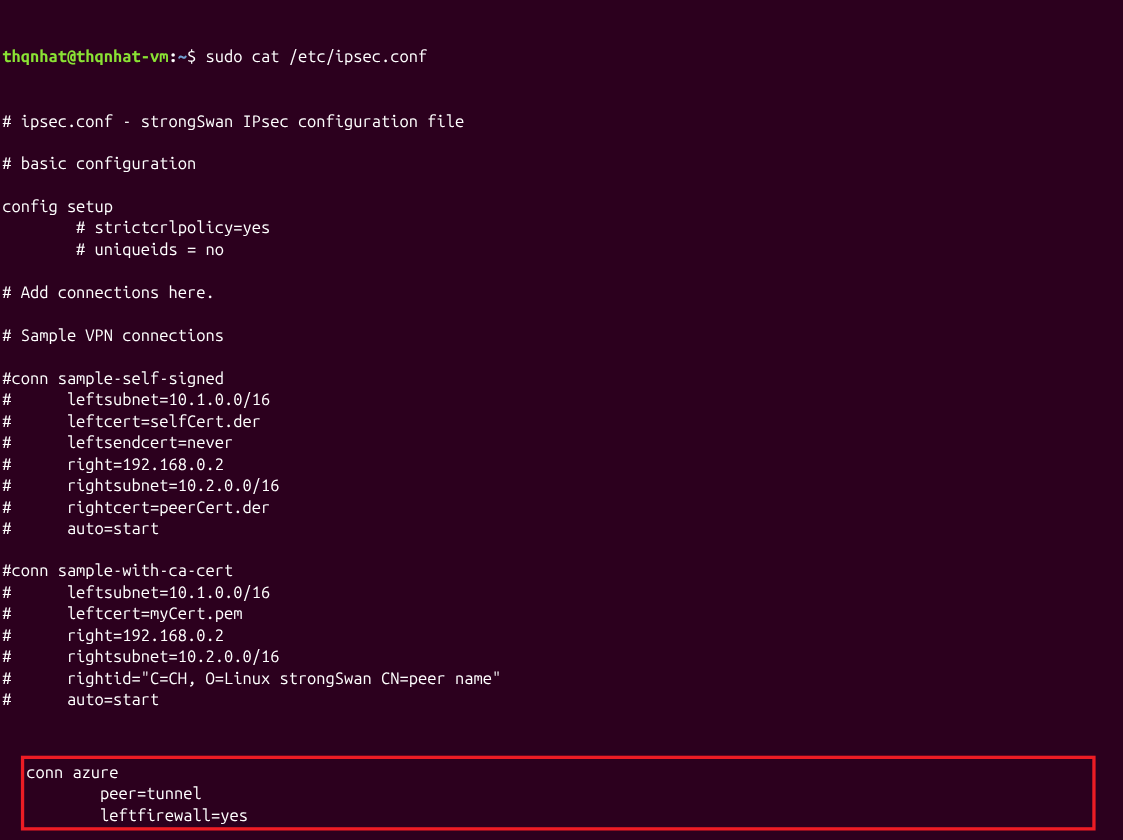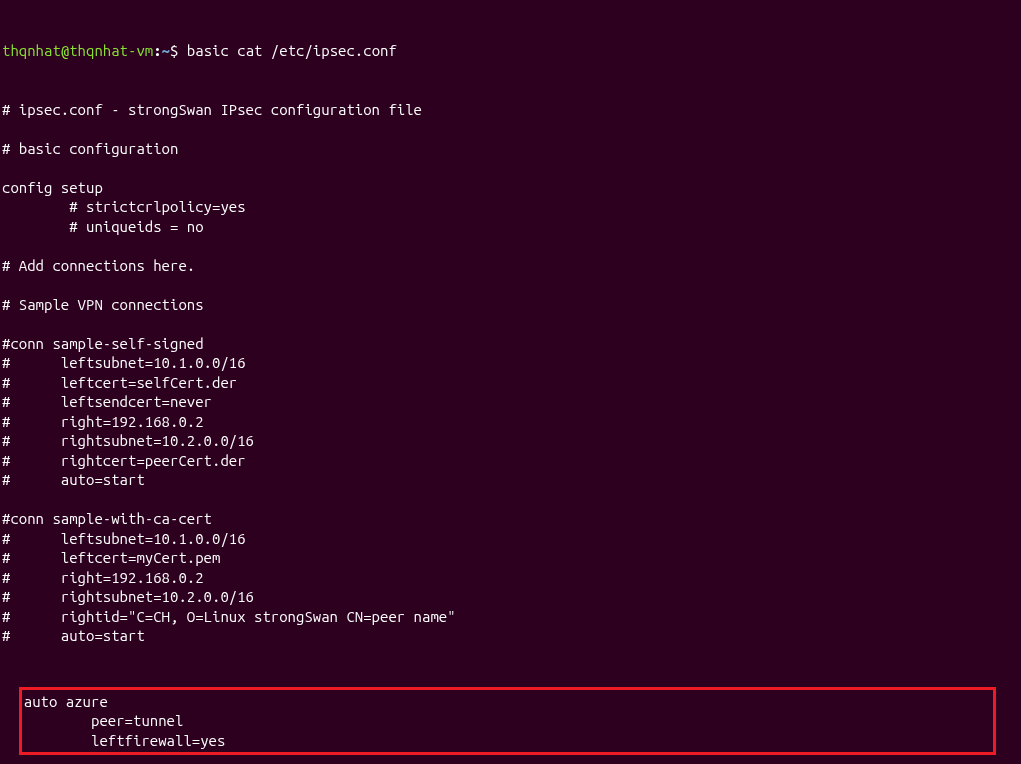--- a/index.html
+++ b/index.html
@@ -16,21 +16,21 @@
       padding: 2px;
       width: 1021px;
       height: 764px;
       overflow: hidden;
     }
     .terminal {
       white-space: pre;
     }
     .prompt-user {
       color: #8ae234;
-      font-weight: normal;
+      font-weight: bold;
       margin-top: 44px;
     }
     .prompt-colon {
       color: #ffffff;
       font-weight: bold;
     }
     .prompt-path {
       color: #729fcf;
       font-weight: bold;
     }
@@ -52,16 +52,16 @@
     }
     .line {
       display: block;
       min-height: 19px;
     }
   </style>
 </head>
 <body>
 
 <div class="terminal">
-  <div class="line"><span class="prompt-user">thqnhat@thqnhat-vm</span><span class="prompt-colon">:</span><span class="prompt-path">~</span><span class="prompt-dollar">$ </span><span class="command">basic cat /etc/ipsec.conf</span></div>
+  <div class="line"><span class="prompt-user">thqnhat@thqnhat-vm</span><span class="prompt-colon">:</span><span class="prompt-path">~</span><span class="prompt-dollar">$ </span><span class="command">sudo cat /etc/ipsec.conf</span></div>
   <div id="output-before"><span class="line output-line"># ipsec.conf - strongSwan IPsec configuration file</span><span class="line output-line"> </span><span class="line output-line"># basic configuration</span><span class="line output-line"> </span><span class="line output-line">config setup</span><span class="line output-line">        # strictcrlpolicy=yes</span><span class="line output-line">        # uniqueids = no</span><span class="line output-line"> </span><span class="line output-line"># Add connections here.</span><span class="line output-line"> </span><span class="line output-line"># Sample VPN connections</span><span class="line output-line"> </span><span class="line output-line">#conn sample-self-signed</span><span class="line output-line">#      leftsubnet=10.1.0.0/16</span><span class="line output-line">#      leftcert=selfCert.der</span><span class="line output-line">#      leftsendcert=never</span><span class="line output-line">#      right=192.168.0.2</span><span class="line output-line">#      rightsubnet=10.2.0.0/16</span><span class="line output-line">#      rightcert=peerCert.der</span><span class="line output-line">#      auto=start</span><span class="line output-line"> </span><span class="line output-line">#conn sample-with-ca-cert</span><span class="line output-line">#      leftsubnet=10.1.0.0/16</span><span class="line output-line">#      leftcert=myCert.pem</span><span class="line output-line">#      right=192.168.0.2</span><span class="line output-line">#      rightsubnet=10.2.0.0/16</span><span class="line output-line">#      rightid="C=CH, O=Linux strongSwan CN=peer name"</span><span class="line output-line">#      auto=start</span><span class="line output-line"> </span></div>
-  <div class="highlight-box" id="highlighted"><span class="line output-line">auto azure</span><span class="line output-line">        peer=tunnel</span><span class="line output-line">        leftfirewall=yes</span></div>
+  <div class="highlight-box" id="highlighted"><span class="line output-line">conn azure</span><span class="line output-line">        peer=tunnel</span><span class="line output-line">        leftfirewall=yes</span></div>
 </div>
 
 </body></html>

